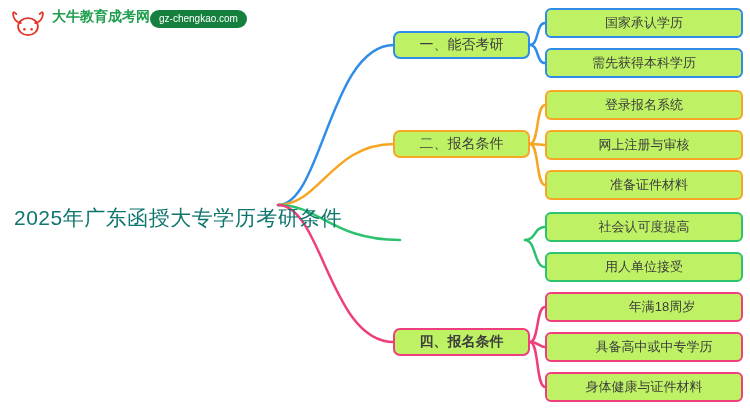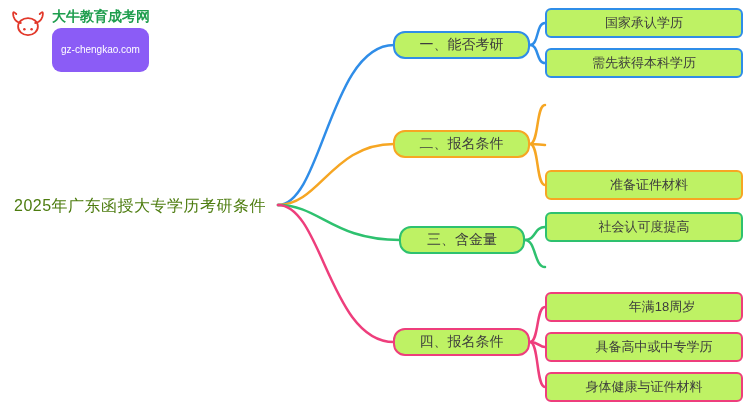--- a/index.html
+++ b/index.html
@@ -17,21 +17,21 @@
   .node {
     position: absolute;
     background: #bef264;
     border: 2px solid #cccccc;
     display: flex;
     align-items: center;
     justify-content: center;
     color: #3d3d3d;
     white-space: nowrap;
   }
-  .branch { border-radius: 12px; font-size: 14px; height: 28px; }
+  .branch { border-radius: 7px; font-size: 14px; height: 28px; }
   .leaf   { border-radius: 6px; font-size: 13px; width: 198px; height: 30px; left: 545px; }
 
   .b1 { left: 393px; top: 31px;  width: 137px; }
   .b2 { left: 393px; top: 130px; width: 137px; }
   .b3 { left: 399px; top: 226px; width: 126px; }
   .b4 { left: 393px; top: 328px; width: 137px; }
 
   .l1  { top: 8px;   }
   .l2  { top: 48px;  }
   .l3  { top: 90px;  }
@@ -39,36 +39,36 @@
   .l5  { top: 170px; padding-left: 10px; }
   .l6  { top: 212px; }
   .l7  { top: 252px; }
   .l8  { top: 292px; }
   .l9  { top: 332px; }
   .l10 { top: 372px; }
 
   .root-label {
     position: absolute;
     left: 14px;
-    top: 196px;
-    font-size: 16px;
-    color: #4d7c0f;
+    top: 204px;
+    font-size: 21px;
+    color: #0f766e;
     letter-spacing: 0.5px;
   }
 
   .logo { position: absolute; left: 10px; top: 7px; display: flex; gap: 6px; align-items: flex-start; }
-  .logo-col { display: flex; flex-direction: column; }
+  .logo-col { display: flex; flex-direction: row; }
   .logo-name { color: #1f9e4e; font-weight: bold; font-size: 14px; line-height: 18px; }
   .logo-url {
-    background: #8b5cf6;
+    background: #15803d;
     color: #ffffff;
     font-size: 10px;
     line-height: 12px;
     border-radius: 9px;
-    padding: 16px 9px;
+    padding: 3px 9px;
     margin-top: 3px;
     display: inline-block;
     align-self: flex-start;
   }
 </style>
 </head>
 <body>
 
 <div class="canvas">
 
@@ -106,24 +106,26 @@
     <span class="logo-col">
       <span class="logo-name">大牛教育成考网</span>
       <span class="logo-url">gz-chengkao.com</span>
     </span>
   </div>
 
   <div class="root-label">2025年广东函授大专学历考研条件</div>
 
   <div class="node branch b1" style="border-color: rgb(47, 141, 232);">一、能否考研</div>
   <div class="node branch b2" style="border-color: rgb(246, 166, 35);">二、报名条件</div>
-  <div class="node branch b3" style="border-color: rgb(46, 193, 111);">三、含金量</div>
-  <div class="node branch b4" style="border-color: rgb(238, 62, 124);">四、报名条件</div>
+  <div class="node branch b4" style="border-color: rgb(238, 62, 124); font-weight: bold;">四、报名条件</div>
 
   <div class="node leaf l1" style="border-color: rgb(47, 141, 232);">国家承认学历</div>
   <div class="node leaf l2" style="border-color: rgb(47, 141, 232);">需先获得本科学历</div>
+  <div class="node leaf l3" style="border-color: rgb(246, 166, 35);">登录报名系统</div>
+  <div class="node leaf l4" style="border-color: rgb(246, 166, 35);">网上注册与审核</div>
   <div class="node leaf l5" style="border-color: rgb(246, 166, 35);">准备证件材料</div>
   <div class="node leaf l6" style="border-color: rgb(46, 193, 111); text-align: center;">社会认可度提高</div>
+  <div class="node leaf l7" style="border-color: rgb(46, 193, 111);">用人单位接受</div>
   <div class="node leaf l8" style="border-color: rgb(238, 62, 124); padding-left: 36px;">年满18周岁</div>
   <div class="node leaf l9" style="border-color: rgb(238, 62, 124); padding-left: 20px;">具备高中或中专学历</div>
   <div class="node leaf l10" style="border-color: rgb(238, 62, 124);">身体健康与证件材料</div>
 
 </div>
 
 </body></html>

